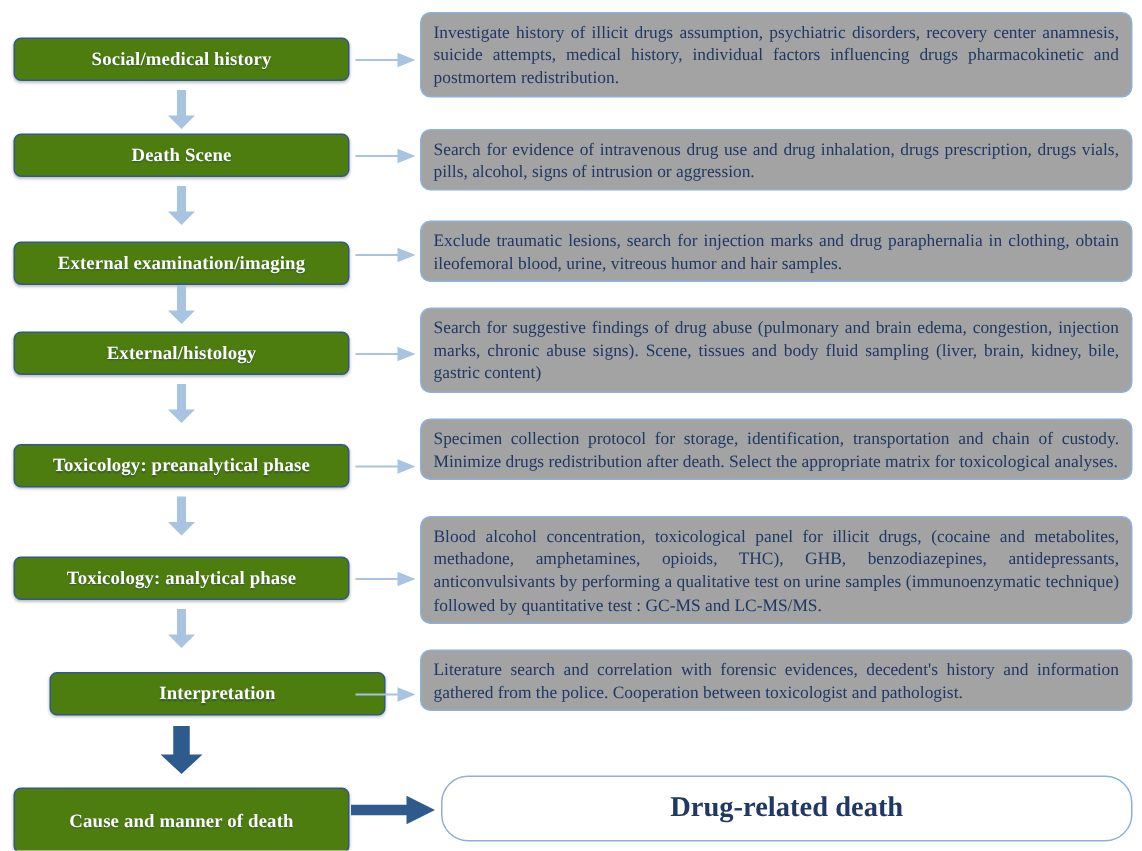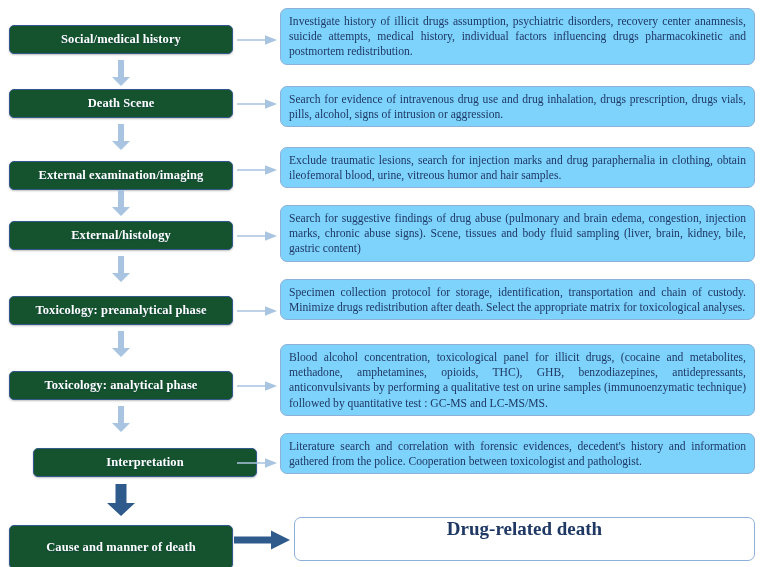--- a/index.html
+++ b/index.html
@@ -22,21 +22,21 @@
     height: 567px;
   }
 
   
   .stage {
     position: absolute;
     left: 9px;
     width: 224px;
     height: 29px;
     box-sizing: border-box;
-    background: #14532d;
+    background: #4d7c0f;
     border: 1.5px solid #31598c;
     border-radius: 5px;
     color: #ffffff;
     font-weight: bold;
     font-size: 12.5px;
     display: flex;
     align-items: center;
     justify-content: center;
     text-align: center;
     letter-spacing: .1px;
@@ -47,44 +47,44 @@
   .stage.final {
     height: 44px;
   }
 
   
   .detail {
     position: absolute;
     left: 280px;
     width: 475px;
     box-sizing: border-box;
-    background: #7dd3fc;
+    background: #a3a3a3;
     border: 1.2px solid #8fb0d8;
     border-radius: 7px;
     color: #1f3864;
     font-size: 11.6px;
     line-height: 1.31;
     text-align: justify;
     padding: 5px 8px 4px 8px;
     font-family: "Liberation Serif", "DejaVu Serif", serif;
   }
   .detail-inner { display: block; }
 
   
   .outcome {
     position: absolute;
     left: 294px;
     width: 461px;
     height: 44px;
     box-sizing: border-box;
     background: #ffffff;
     border: 1.4px solid #8fb0d8;
-    border-radius: 7px;
+    border-radius: 18px;
     display: flex;
-    align-items: flex-start;
+    align-items: center;
     justify-content: center;
     color: #1f3864;
     font-weight: bold;
     font-size: 19px;
   }
 
   
   .arrow { position: absolute; }
   .arrow svg { display: block; }
 

